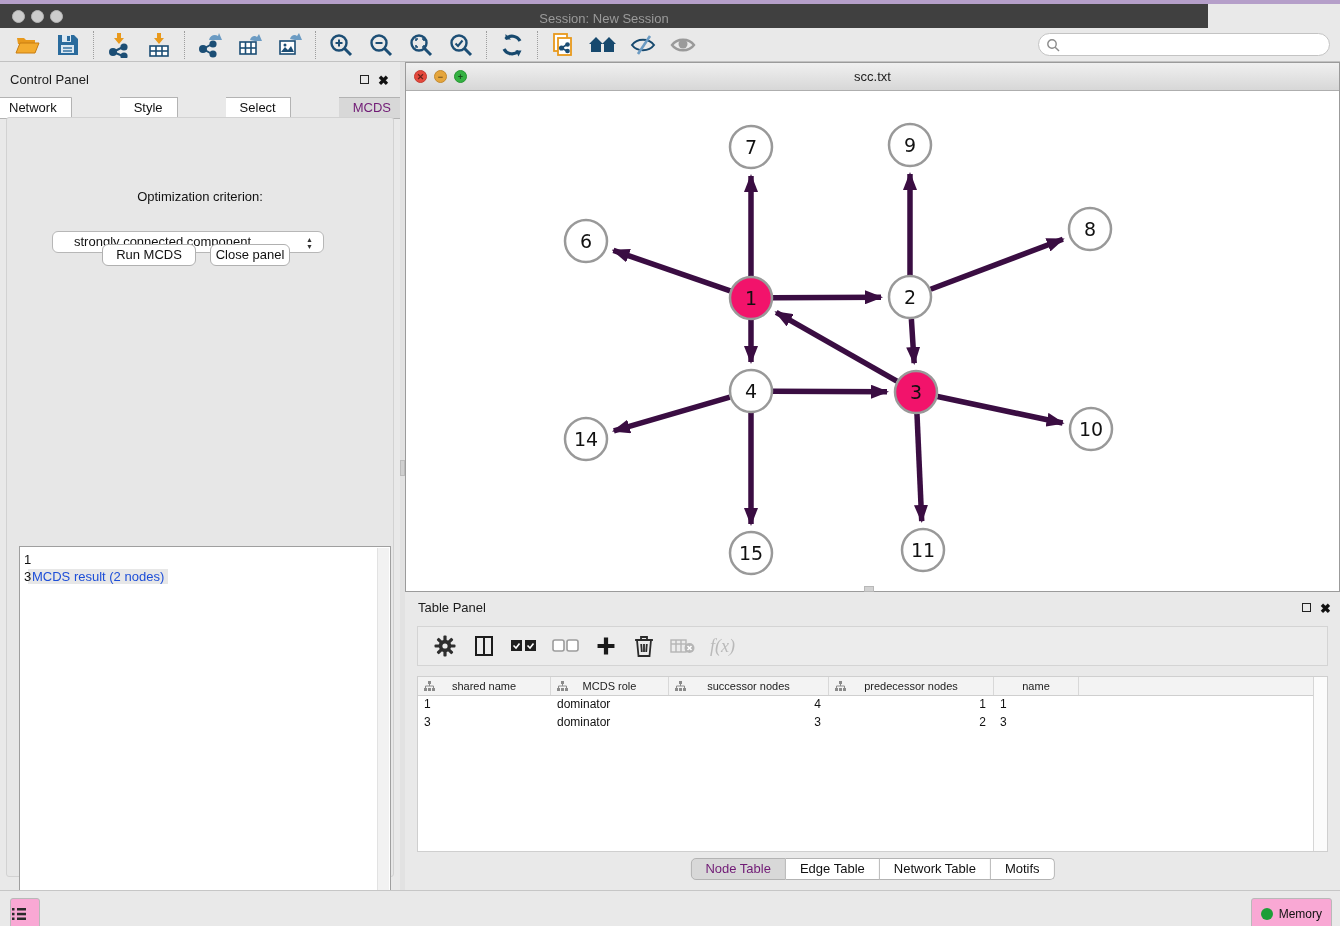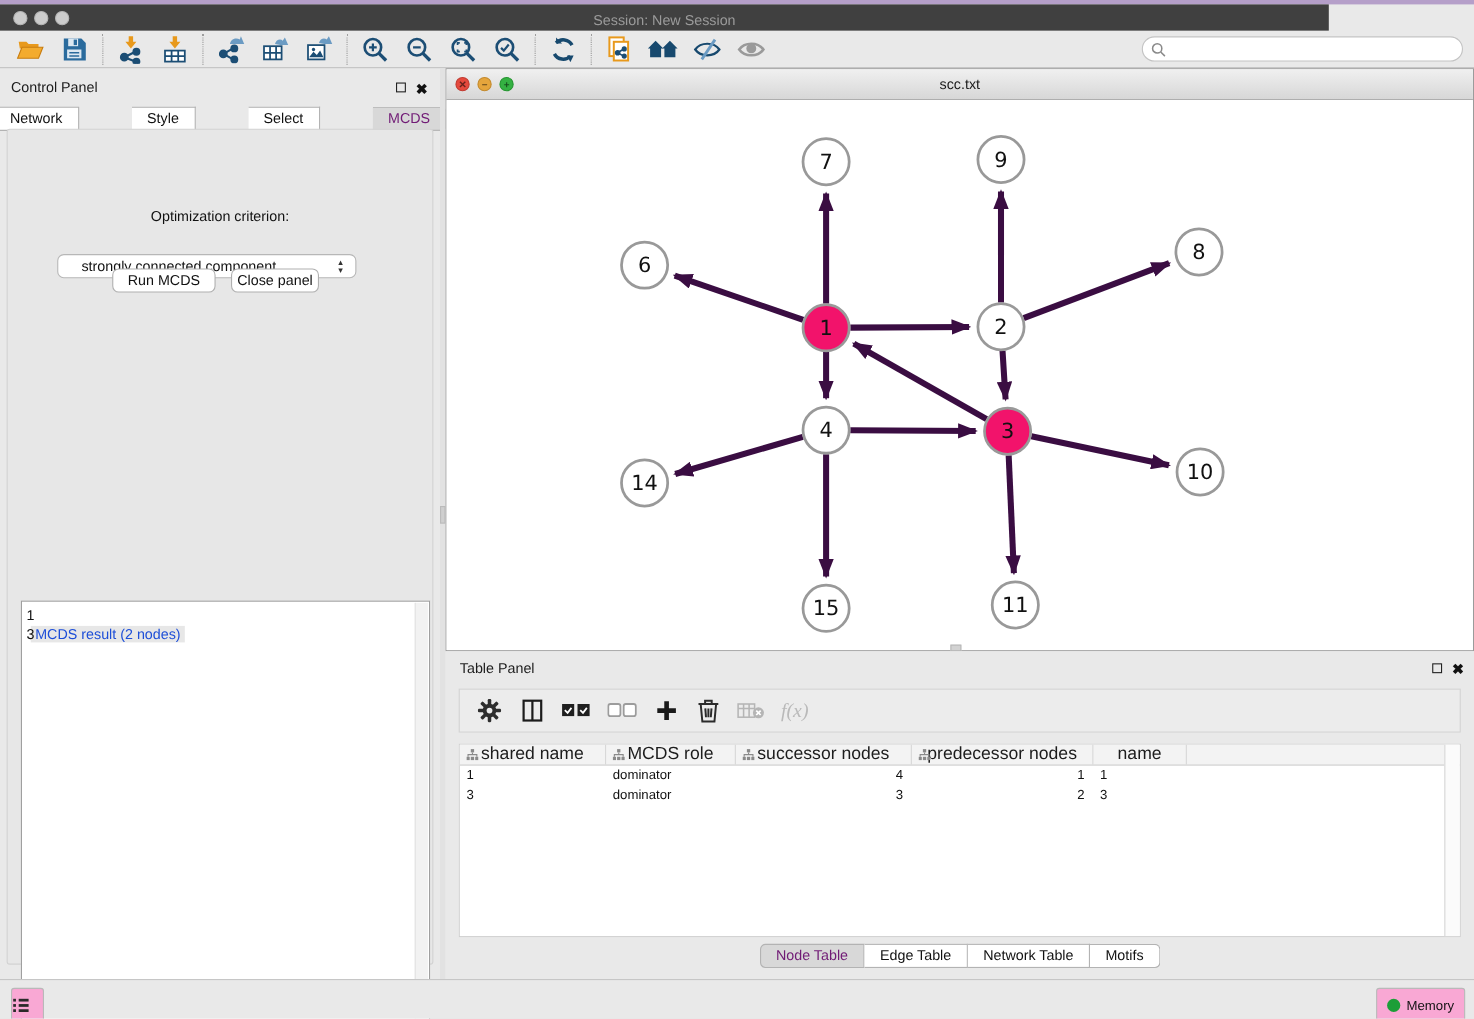--- a/index.html
+++ b/index.html
@@ -73,21 +73,21 @@
   .h-splitter-knob { position:absolute; left:458px; bottom:-1px; width:10px; height:6px; background:#d2d2d2; border:1px solid #b8b8b8; }
 
   
   .table-panel { position:absolute; left:405px; top:592px; width:935px; height:298px; background:#e9e9e9; }
   .tp-toolbar { position:absolute; left:12px; top:34px; width:911px; height:40px; background:#ececec;
     border:1px solid #d4d4d4; display:flex; align-items:center; gap:14px; padding-left:14px; }
   .tp-icon { display:flex; align-items:center; justify-content:center; min-width:24px; height:28px; }
   .fx-label { font-family:"Liberation Serif", serif; font-style:italic; font-size:18px; color:#b9b9b9; }
   .node-table { position:absolute; left:12px; top:84px; width:911px; height:176px; background:#fff; border:1px solid #cfcfcf; }
   .nt-header { display:flex; height:19px; background:#f3f3f3; border-bottom:1px solid #cfcfcf; }
-  .nt-th { position:relative; border-right:1px solid #d8d8d8; font-size:16px; color:#1c1c1c;
+  .nt-th { position:relative; border-right:1px solid #d8d8d8; font-size:11px; color:#1c1c1c;
     display:flex; align-items:center; justify-content:center; }
   .nt-th .hier { position:absolute; left:6px; top:4px; }
   .nt-row { display:flex; height:18px; font-size:12px; color:#111; }
   .nt-td { padding:1px 8px 0 6px; overflow:hidden; white-space:nowrap; }
   .nt-scrollbar { position:absolute; right:0; top:0; bottom:0; width:14px; background:#fbfbfb; border-left:1px solid #d6d6d6; }
   .tp-tabs { position:absolute; top:266px; left:50%; transform:translateX(-50%); display:flex; }
 
   
   .status-bar { position:absolute; left:0; top:890px; width:1340px; height:36px; background:#e9e9e9; border-top:1px solid #c6c6c6; }
   .statusbar-btn { position:absolute; top:7px; height:32px; background:#f9a8d4; border:1px solid #b9b9b9; border-radius:3px;

